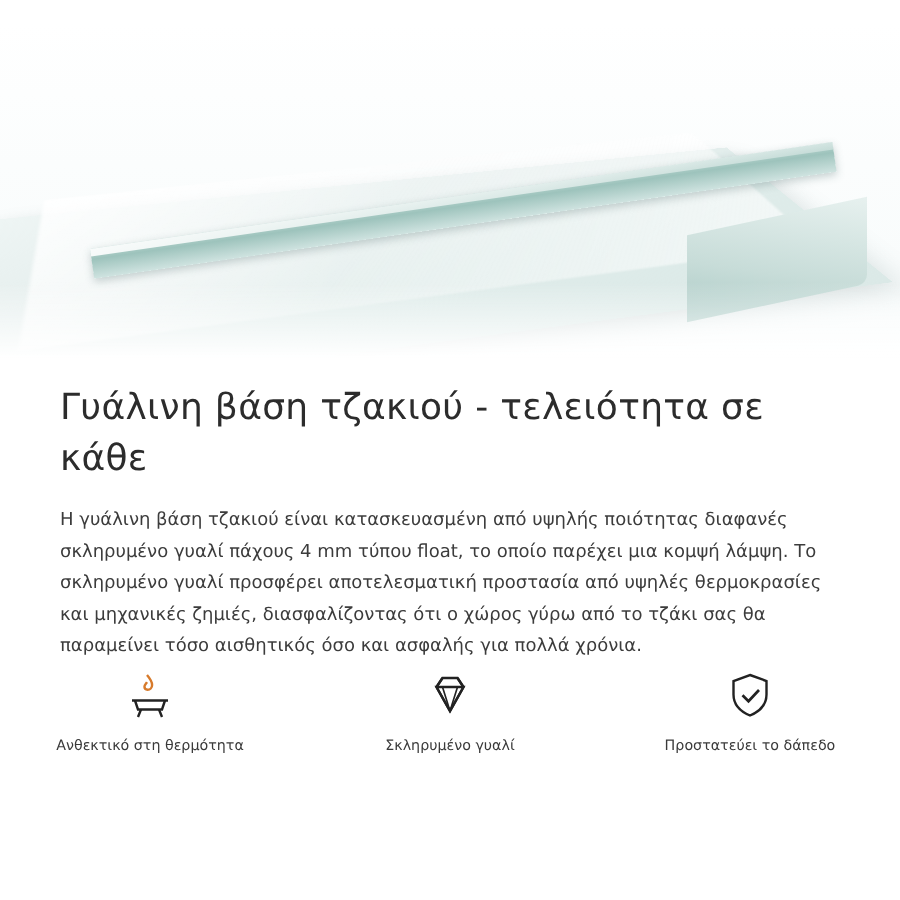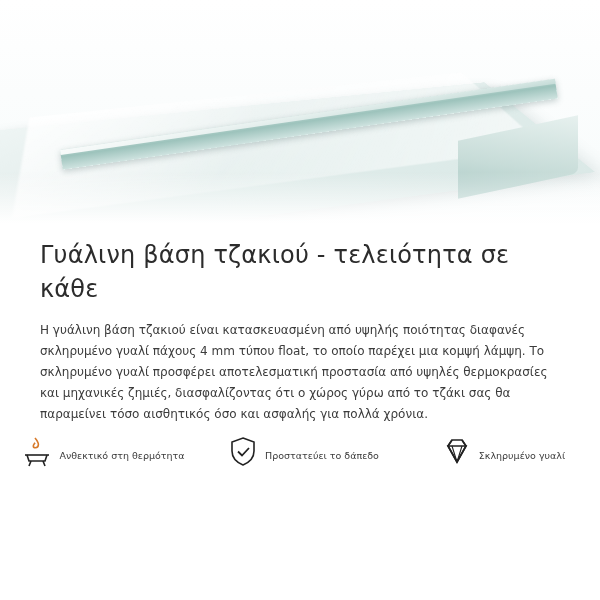--- a/index.html
+++ b/index.html
@@ -12,20 +12,21 @@
     font-family: "DejaVu Sans", sans-serif;
     background: #ffffff;
     overflow: hidden;
   }
   .page {
     position: relative;
     width: 600px;
     height: 513px;
     background: #ffffff;
     overflow: hidden;
+    margin-top: 16px;
   }
 
   
   .hero {
     position: absolute;
     left: 0;
     top: 0;
     width: 600px;
     height: 232px;
     background: linear-gradient(180deg, #ffffff 0%, #fbfdfd 40%, #f7fbfb 100%);
@@ -131,23 +132,23 @@
     left: 0;
     top: 410px;
     width: 600px;
     display: flex;
     flex-wrap: wrap;
   }
   .feature {
     width: 200px;
     height: 78px;
     display: flex;
-    flex-direction: row;
+    flex-direction: column;
     align-items: center;
-    justify-content: center;
+    justify-content: flex-end;
     padding-top: 6px;
     box-sizing: border-box;
   }
   .feature .ico {
     width: 44px;
     height: 40px;
     display: flex;
     align-items: center;
     justify-content: center;
   }
@@ -193,42 +194,42 @@
           <path d="M14 27l-2 5M26 27l2 5"></path>
         </svg>
       </div>
       <div class="cap">Ανθεκτικό στη θερμότητα</div>
     </div>
 
 
     <div class="feature">
       <div class="ico">
         <svg width="40" height="36" viewBox="0 0 40 36" fill="none" stroke="#222" stroke-width="1.6">
-          <path d="M20 4l11 4v9c0 7-5 11.5-11 14-6-2.5-11-7-11-14V8l11-4z"></path>
-          <path d="M15 17.5l4 4 7-7.5" stroke-width="1.8"></path>
-        </svg>
-      </div>
-      <div class="cap">Προστατεύει το δάπεδο</div>
-    </div>
-
-    <div class="feature">
-      <div class="ico">
-        <svg width="40" height="36" viewBox="0 0 40 36" fill="none" stroke="#222" stroke-width="1.6">
           <path d="M11 12h18l-9 16-9-16z"></path>
           <path d="M11 12l4-6h10l4 6"></path>
           <path d="M15 6l-4 6 9 16 9-16-4-6"></path>
           <path d="M15 12l5 16M25 12l-5 16" stroke-width="1.1"></path>
         </svg>
       </div>
       <div class="cap">Σκληρυμένο γυαλί</div>
     </div>
 
     <div class="feature">
       <div class="ico">
         <svg width="40" height="36" viewBox="0 0 40 36" fill="none" stroke="#222" stroke-width="1.6">
+          <path d="M20 4l11 4v9c0 7-5 11.5-11 14-6-2.5-11-7-11-14V8l11-4z"></path>
+          <path d="M15 17.5l4 4 7-7.5" stroke-width="1.8"></path>
+        </svg>
+      </div>
+      <div class="cap">Προστατεύει το δάπεδο</div>
+    </div>
+
+    <div class="feature">
+      <div class="ico">
+        <svg width="40" height="36" viewBox="0 0 40 36" fill="none" stroke="#222" stroke-width="1.6">
           <path d="M10 26L26 6"></path>
           <path d="M16 26L30 8"></path>
           <path d="M22 26L32 13"></path>
           <path d="M28 26l4-5"></path>
         </svg>
       </div>
       <div class="cap">Γυαλισμένες κομψή</div>
     </div>
 
 

